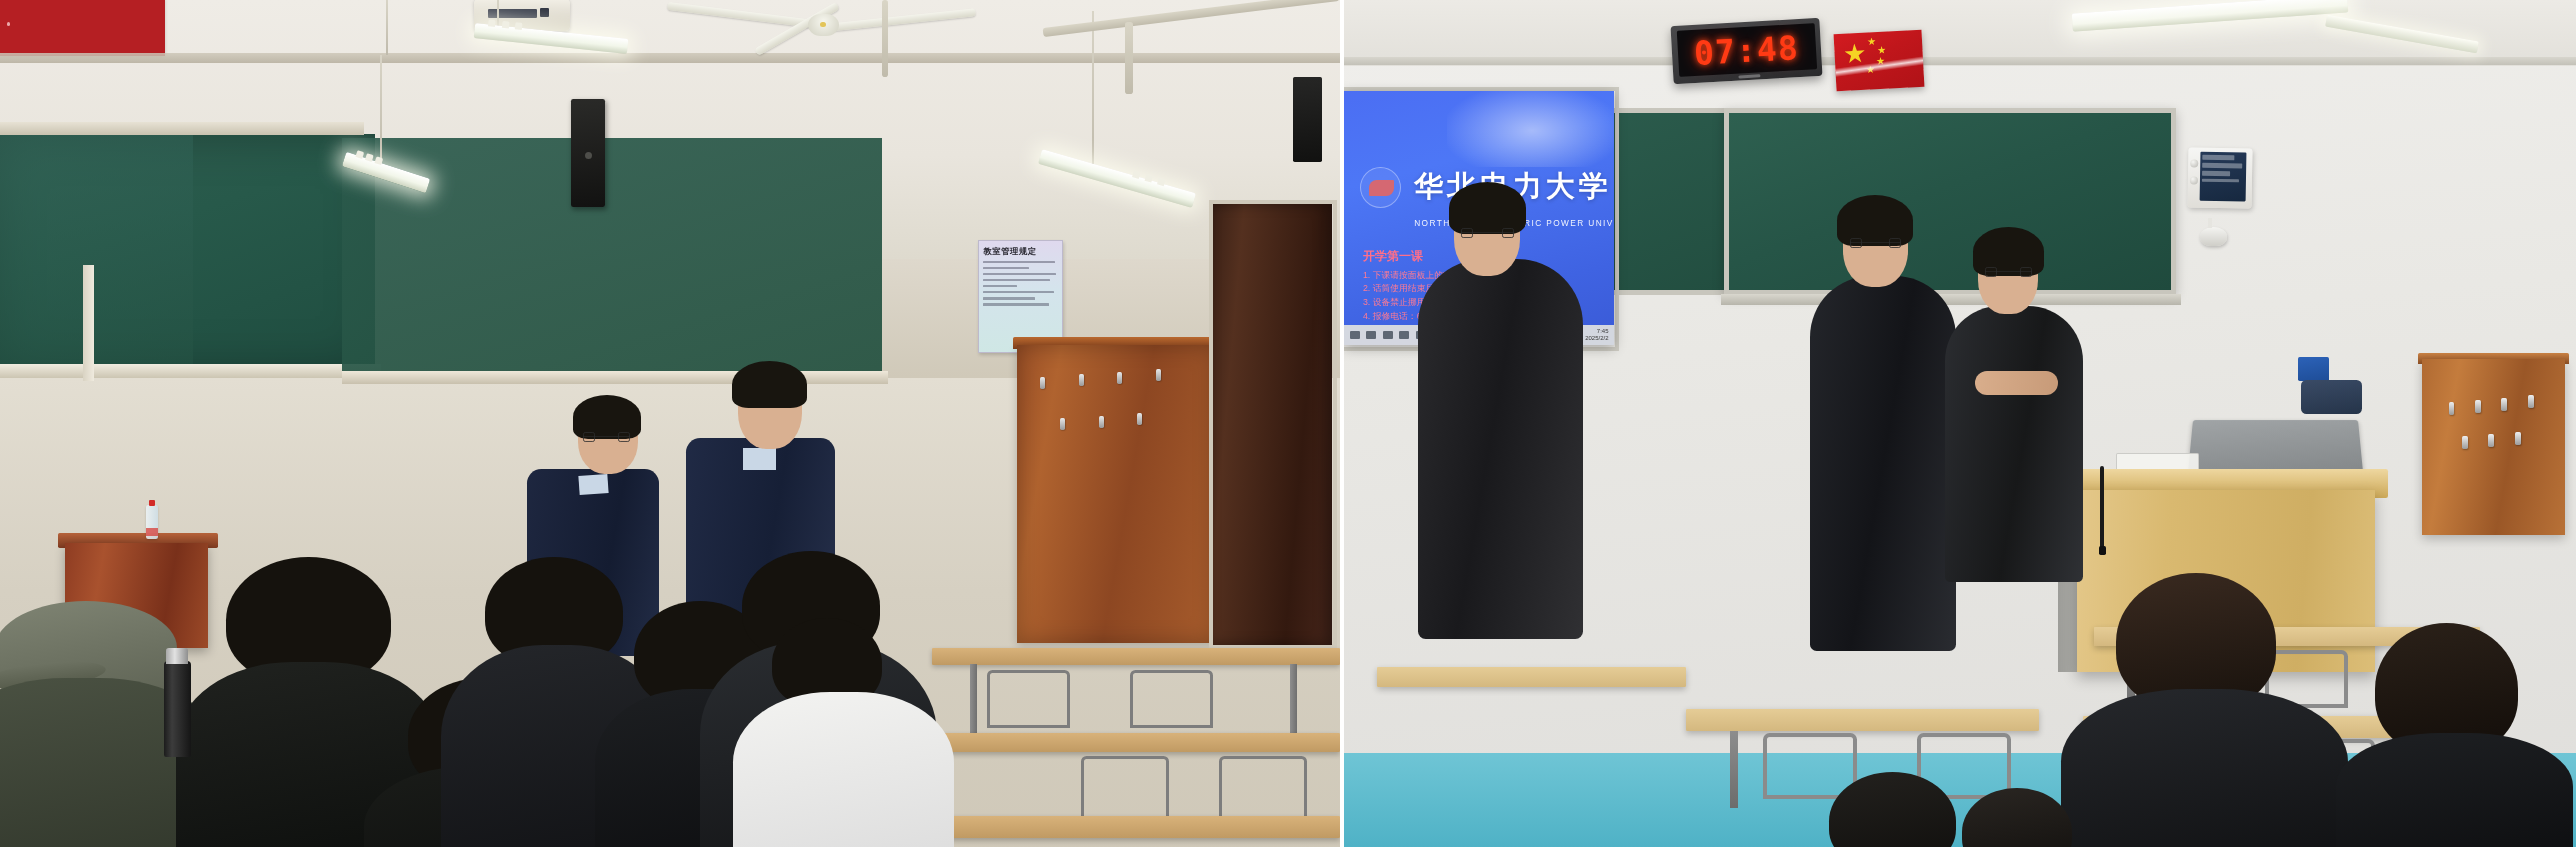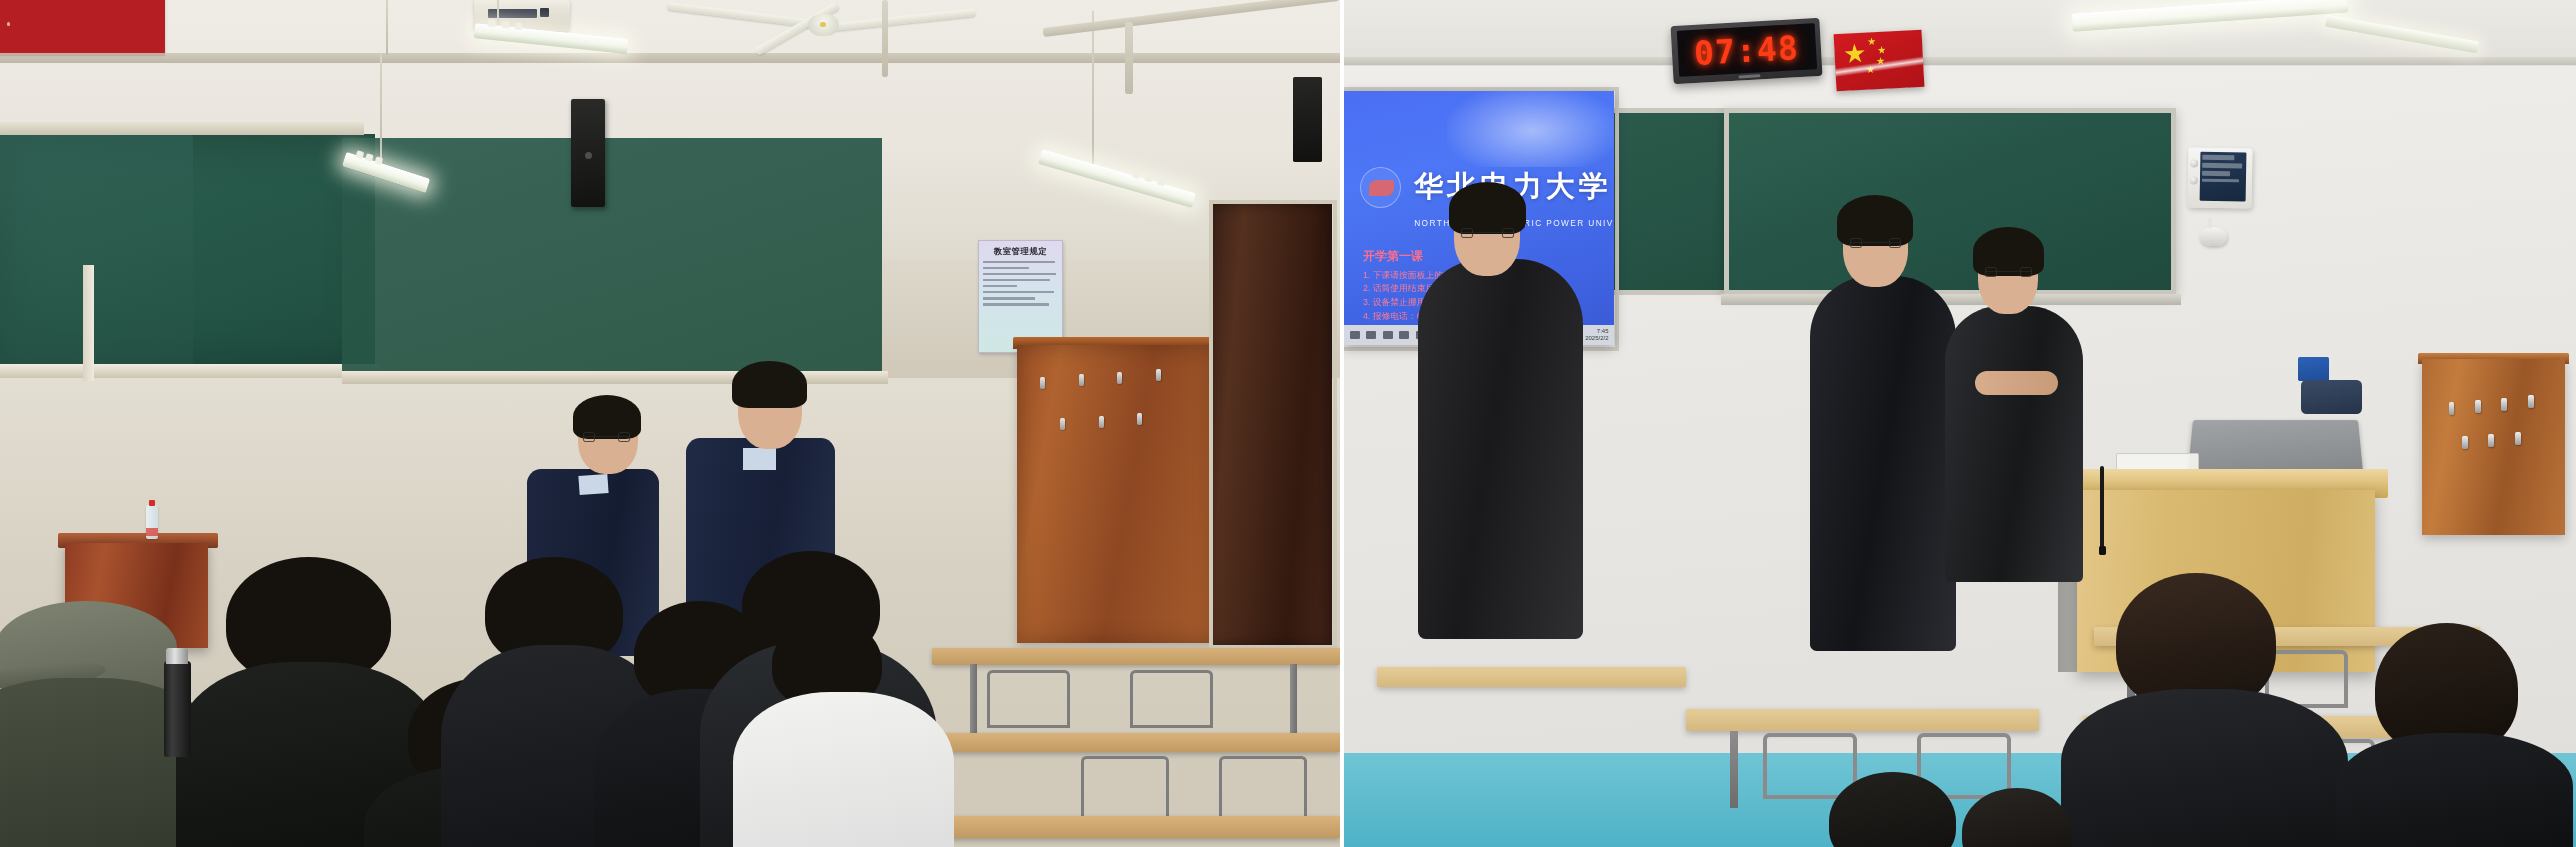--- a/index.html
+++ b/index.html
@@ -88,21 +88,21 @@
   .l-speaker { position:absolute; left:571px; top:99px; width:34px; height:108px;
      background:linear-gradient(175deg,#2a2a28,#121211); border-radius:2.2px; box-shadow:1.7px 2.2px 5.5px rgba(0,0,0,.35);}
   .l-speaker::after{content:"";position:absolute;left:14.3px;top:53px;width:7.2px;height:7.2px;border-radius:50%;background:#4e4e4a;}
   .l-speaker2 { position:absolute; left:1293px; top:77px; width:29px; height:85px;
      background:linear-gradient(175deg,#262625,#111110); border-radius:1.7px; }
 
   
   .l-poster { position:absolute; left:978px; top:240px; width:85px; height:113px;
      background:linear-gradient(180deg,#dfd9ee 0%,#d4e4ec 45%,#cfe7e5 100%);
      border:0.6px solid #bdb9cc; box-shadow:1.1px 1.7px 3.3px rgba(0,0,0,.16); padding:5px 4.4px;}
-  .l-poster h4 { font-size:8.3px; color:#2b2a33; text-align:center; letter-spacing:0.6px; font-weight:700; }
+  .l-poster h4 { font-size:8.3px; color:#2b2a33; text-align:left; letter-spacing:0.6px; font-weight:700; }
   .l-poster .lines { margin-top:3.9px; }
   .l-poster .ln { height:2.2px; background:rgba(60,60,80,.42); margin-bottom:3.9px; border-radius:0.6px;}
 
   
   .l-cabinet { position:absolute; left:1017px; top:345px; width:198px; height:298px;
      background:linear-gradient(100deg,#9a4f26 0%,#b0632f 18%,#8d4722 55%,#a75c2c 100%);
      box-shadow:inset 0 0 22px rgba(0,0,0,.25), 0 3.3px 8.8px rgba(0,0,0,.2); }
   .l-cab-top { position:absolute; left:1013px; top:337px; width:206px; height:12px;
      background:linear-gradient(180deg,#b9682f,#80401d); border-radius:1.7px 1.7px 0 0;}
   .l-hook { position:absolute; width:5px; height:12px; border-radius:1.7px;

